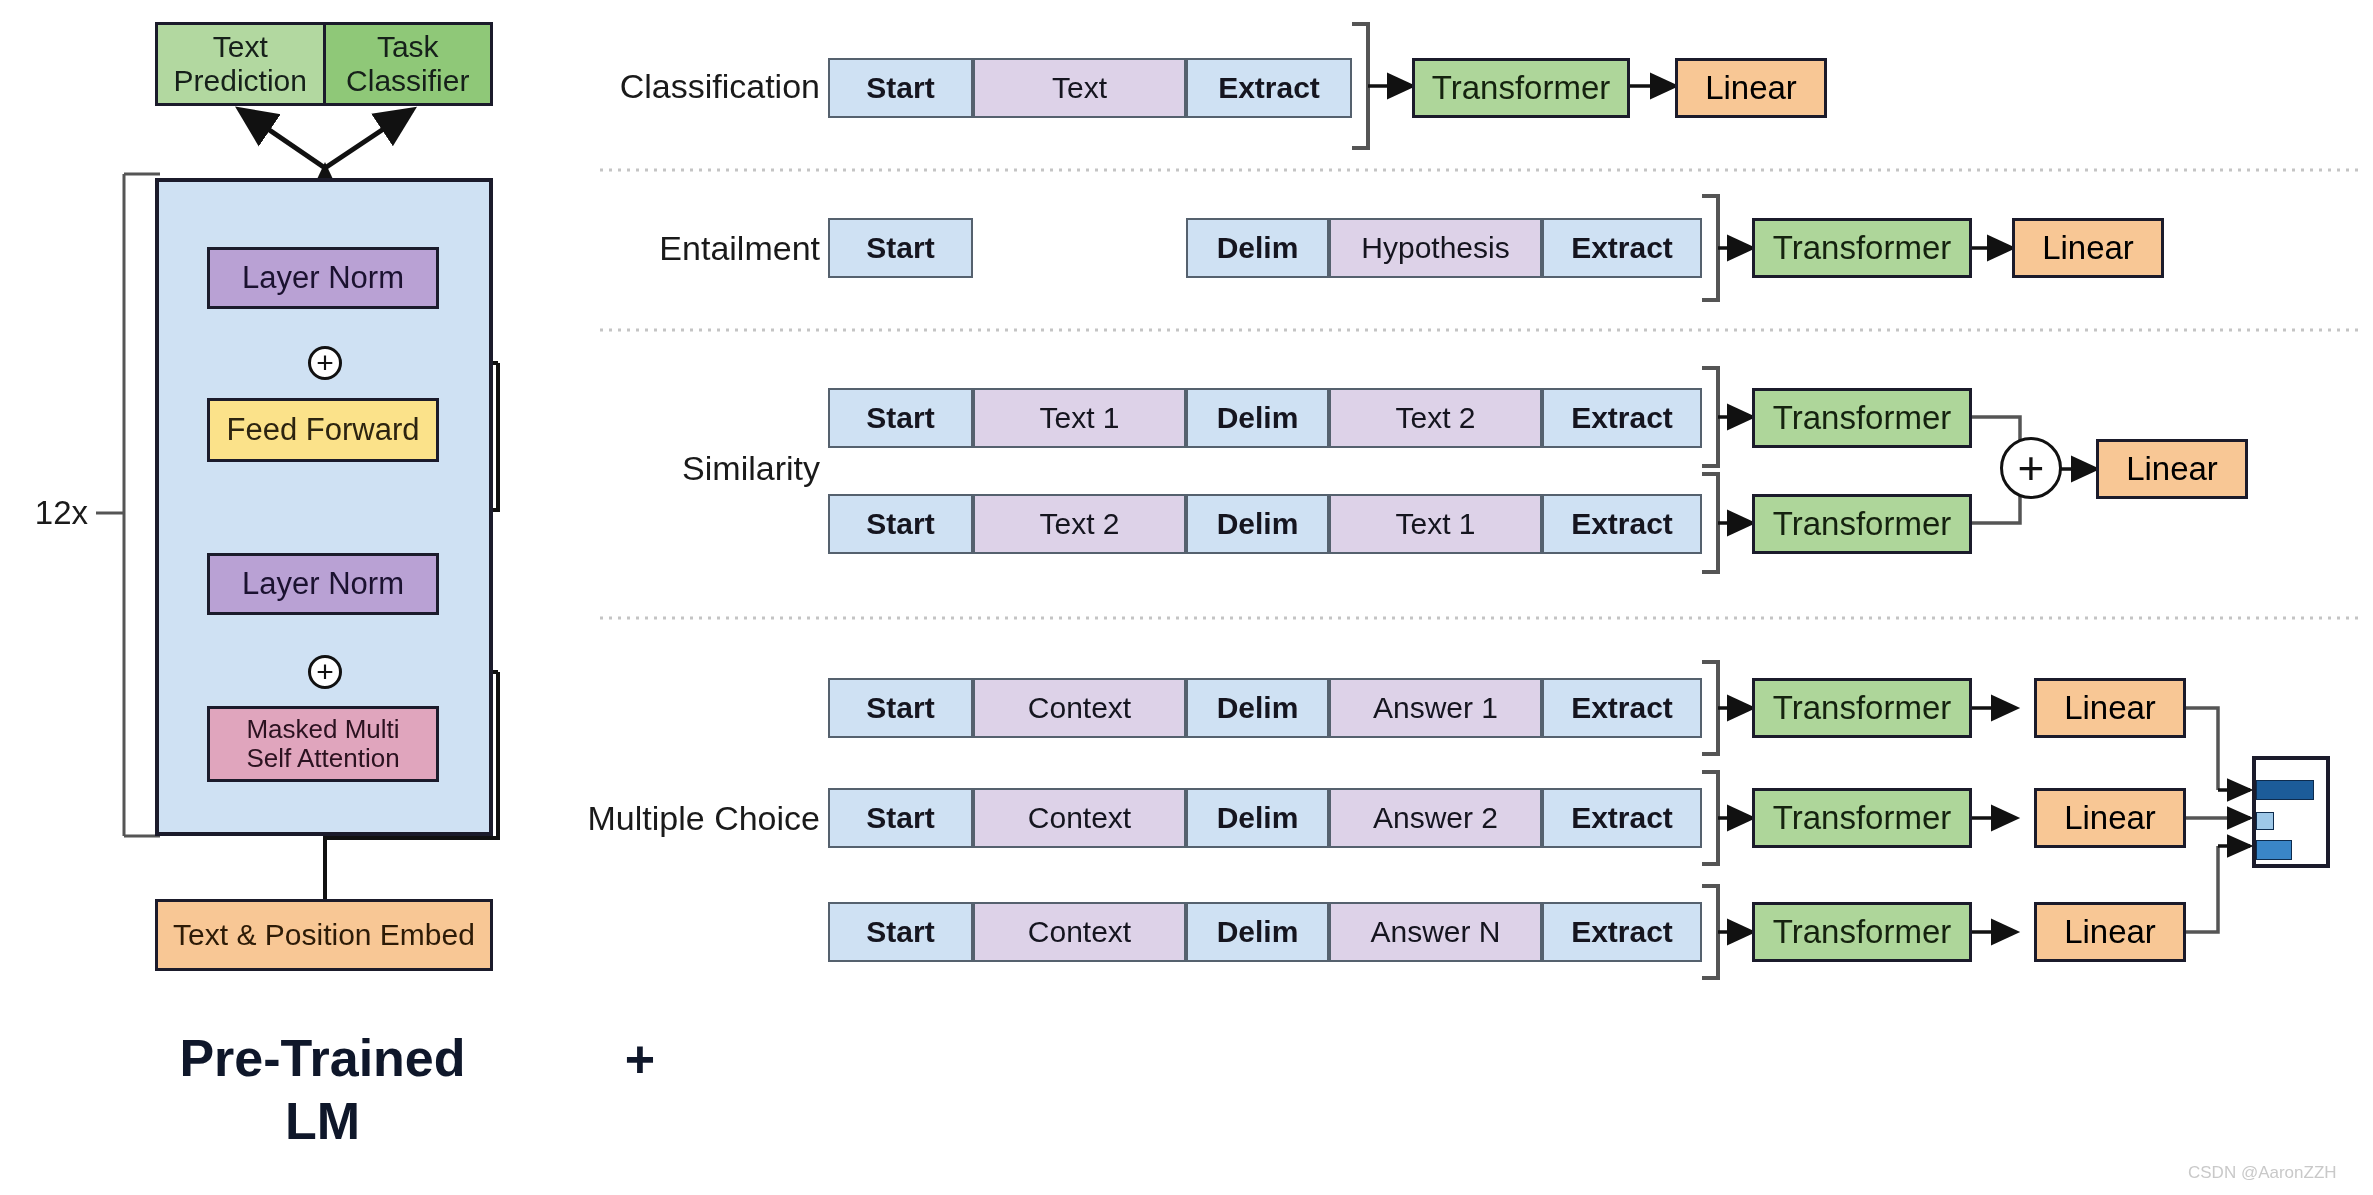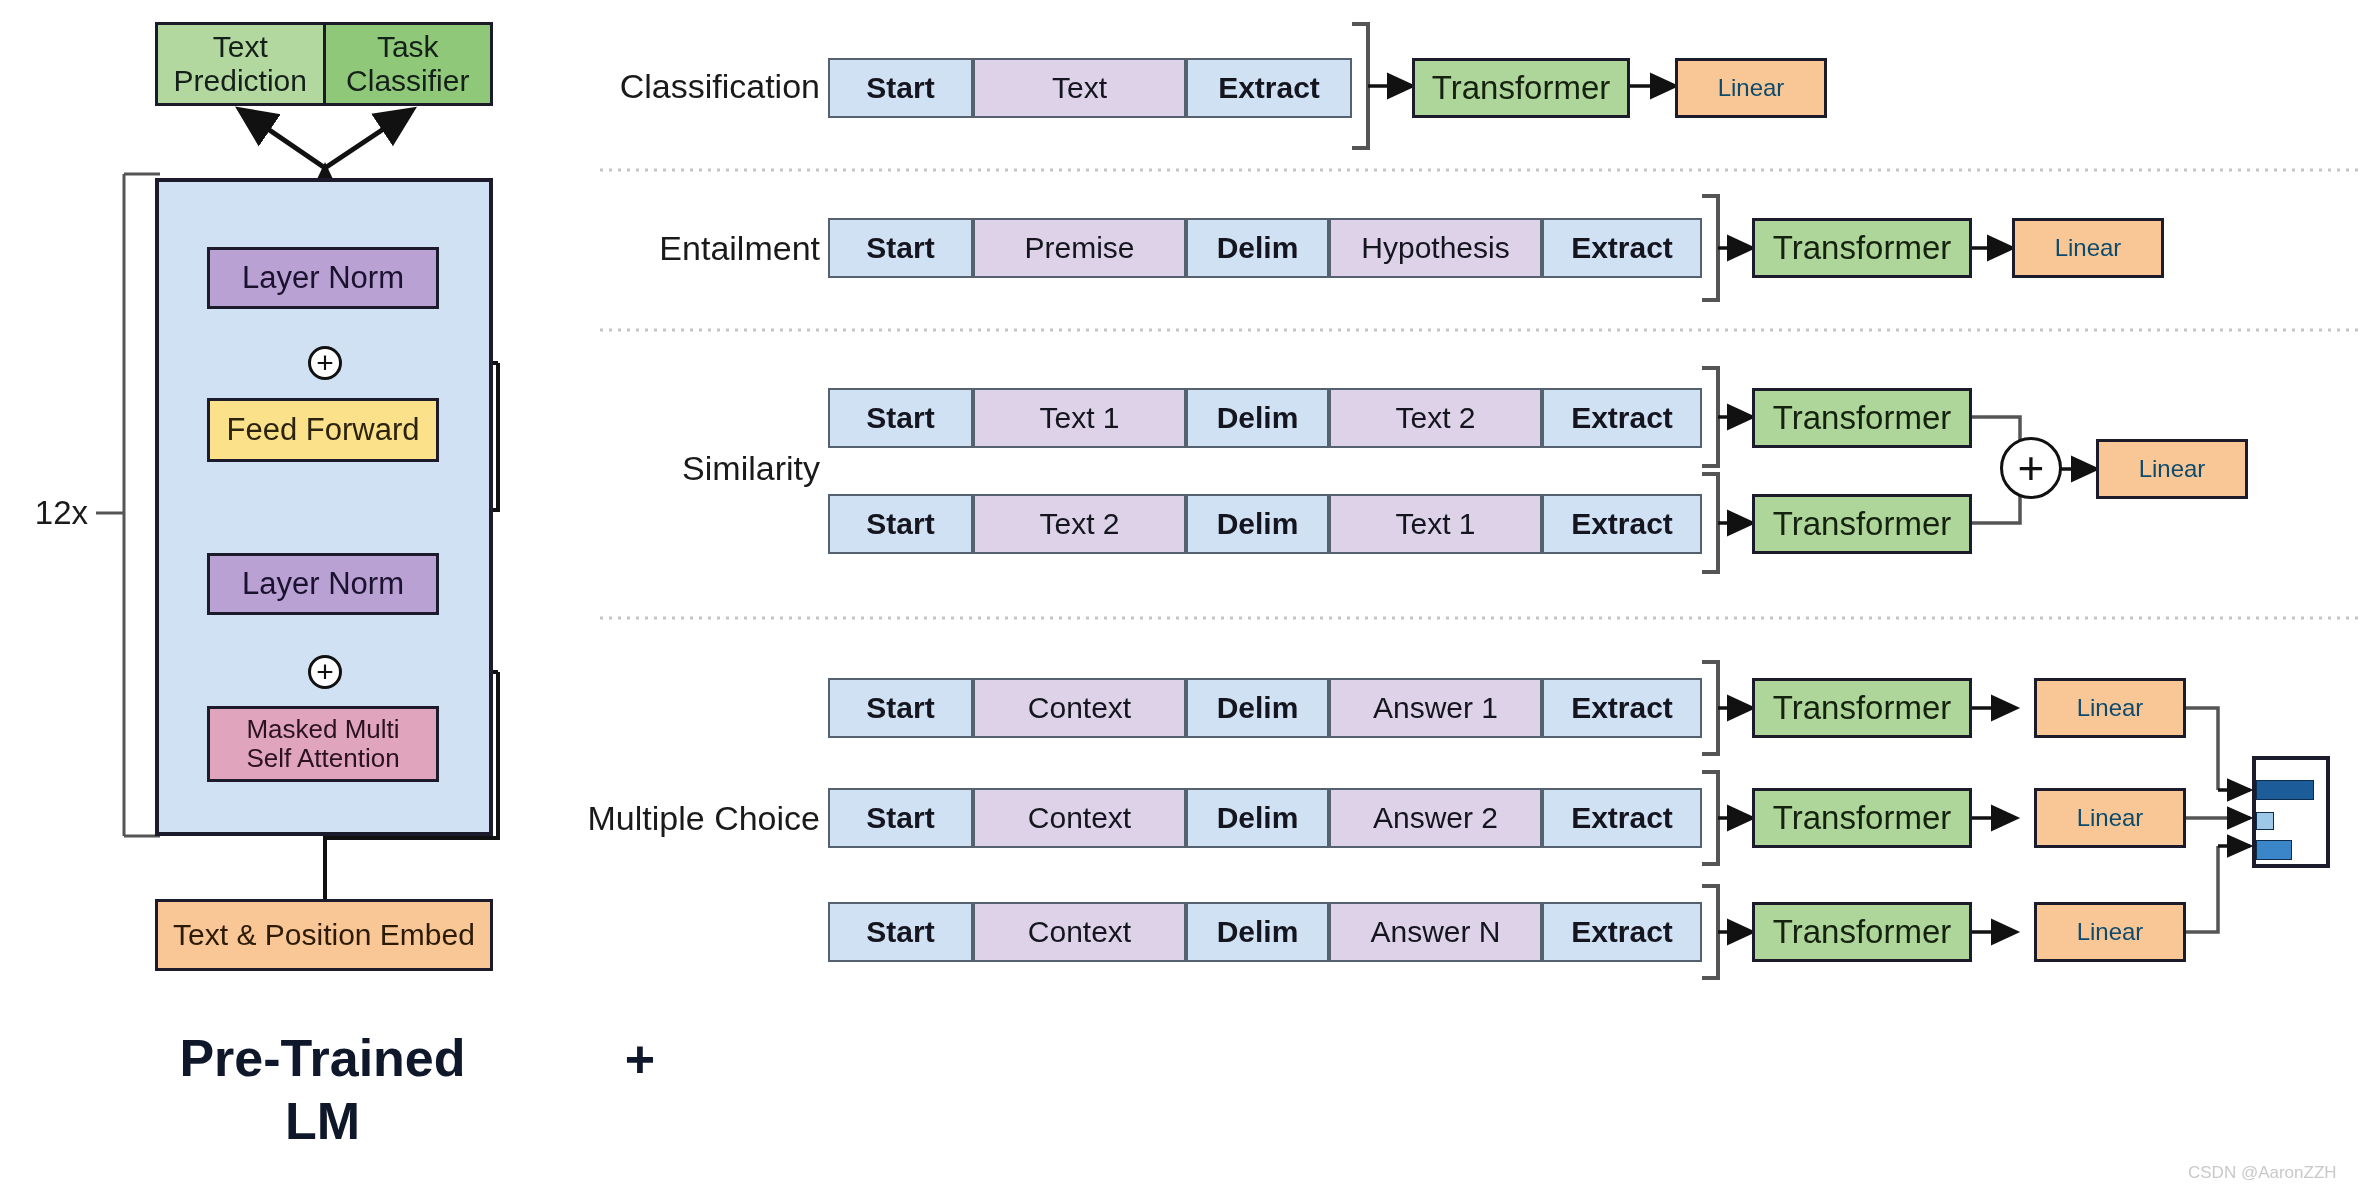--- a/index.html
+++ b/index.html
@@ -98,21 +98,21 @@
     line-height: 1.14;
   }
   .head-half.left { background: #b2d8a0; border-right: 3px solid #1b1b2b; }
   .head-half.right { background: #8fc878; }
 
   .purple { background: #b9a1d4; color: #1b1230; font-size: 31px; }
   .yellow { background: #fbe28a; color: #2c2410; font-size: 31px; }
   .pink   { background: #e0a5bd; color: #2b1220; font-size: 26px; }
   .orange { background: #f8c795; color: #2d1b07; font-size: 31px; }
   .green  { background: #aed69a; color: #15220f; font-size: 33px; }
-  .orange-lin { background: #f8c795; color: #0c4a6e; font-size: 24px; }
+  .orange-lin { background: #f8c795; color: #000000; font-size: 33px; }
 
   .softmax-box {
     position: absolute;
     box-sizing: border-box;
     background: #ffffff;
     border: 4px solid #1b1b2b;
     z-index: 5;
   }
   .sbar {
     position: absolute;
@@ -288,21 +288,20 @@
   <div class="lbl" style="left:490px; top:794px; width:330px; height:48px;">Multiple Choice</div>
 
   <div class="seg start" style="left:828px; top:58px; width:145px; height:60px;">Start</div>
   <div class="seg text" style="left:973px; top:58px; width:213px; height:60px;">Text</div>
   <div class="seg extract" style="left:1186px; top:58px; width:166px; height:60px;">Extract</div>
 
   <div class="node green" style="left:1412px; top:58px; width:218px; height:60px;">Transformer</div>
   <div class="node orange-lin" style="left:1675px; top:58px; width:152px; height:60px;">Linear</div>
 
   <div class="seg start" style="left:828px; top:218px; width:145px; height:60px;">Start</div>
-  <div class="seg text" style="left:973px; top:218px; width:213px; height:60px;">Premise</div>
   <div class="seg delim" style="left:1186px; top:218px; width:143px; height:60px;">Delim</div>
   <div class="seg text" style="left:1329px; top:218px; width:213px; height:60px;">Hypothesis</div>
   <div class="seg extract" style="left:1542px; top:218px; width:160px; height:60px;">Extract</div>
 
   <div class="node green" style="left:1752px; top:218px; width:220px; height:60px;">Transformer</div>
   <div class="node orange-lin" style="left:2012px; top:218px; width:152px; height:60px;">Linear</div>
 
   <div class="seg start" style="left:828px; top:388px; width:145px; height:60px;">Start</div>
   <div class="seg text" style="left:973px; top:388px; width:213px; height:60px;">Text 1</div>
   <div class="seg delim" style="left:1186px; top:388px; width:143px; height:60px;">Delim</div>

